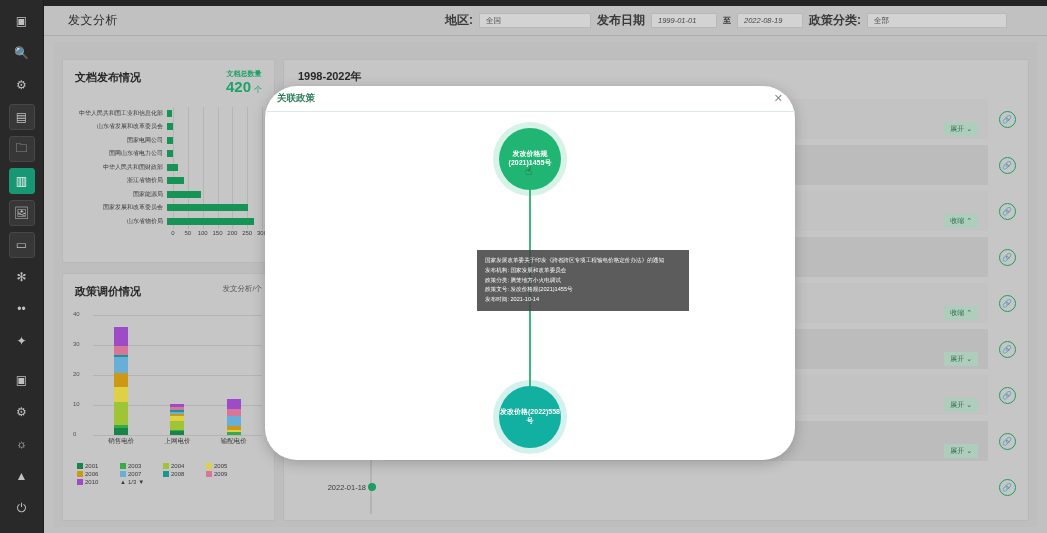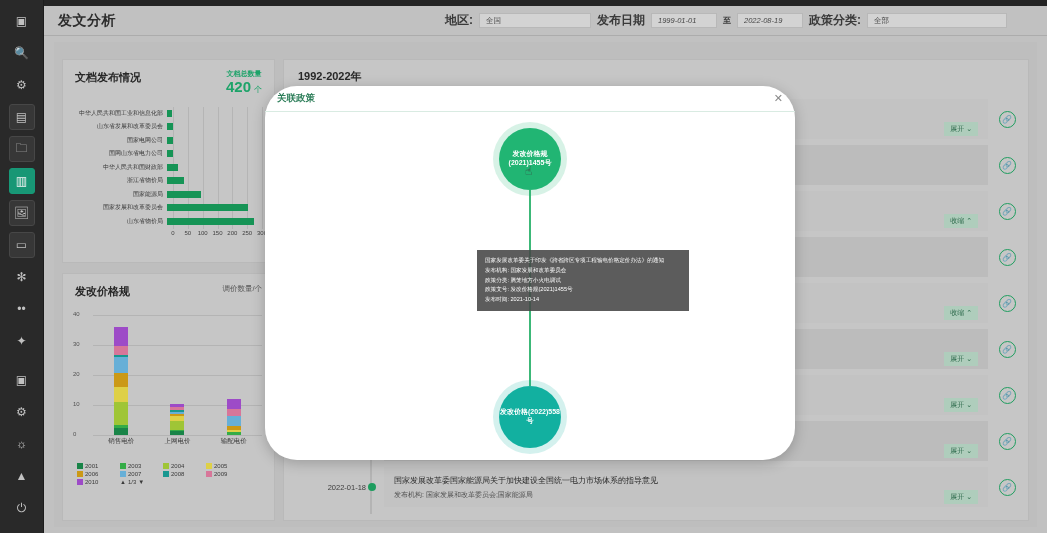--- a/index.html
+++ b/index.html
@@ -25,21 +25,21 @@
   .rail-icon.plain { background: transparent; border: none; }
   .rail-icon.active { background: #1a9e7a; border-color: #18a07d; color: #fff; }
   .rail-spacer { flex: 1; }
 
   
   .topbar {
     position: absolute; left: 44px; top: 6px; width: 1003px; height: 30px;
     background: #c9c9c9; border-bottom: 1px solid #b3b3b3;
     display: flex; align-items: center;
   }
-  .topbar-title { margin-left: 14px; font-size: 14px; color: #2e2e2e; font-weight: 700; letter-spacing: .5px; }
+  .topbar-title { margin-left: 24px; font-size: 12px; color: #2e2e2e; font-weight: 400; letter-spacing: .5px; }
   .filters { margin-left: auto; display: flex; align-items: center; gap: 6px; padding-right: 40px; }
   .filter-label { font-size: 12px; color: #3c3c3c; font-weight: 600; }
   .filter-box {
     background: #dcdcdc; border: 1px solid #c0c0c0; height: 15px;
     display: flex; align-items: center; padding: 0 6px;
     font-size: 7.5px; color: #4a4a4a;
   }
   .fb-region { width: 112px; }
   .fb-date { width: 66px; font-style: italic; }
   .fb-class { width: 140px; }
@@ -272,22 +272,22 @@
               <span style="left: 50%;">150</span>
               <span style="left: 66.6667%;">200</span>
               <span style="left: 83.3333%;">250</span>
               <span style="left: 100%;">300</span>
             </div>
         </div>
       </div>
 
       <div class="panel panel-b">
         <div class="panel-head">
-          <div class="panel-title">发改价格规</div>
-          <div class="panel-sublabel">调价数量/个</div>
+          <div class="panel-title">政策调价情况</div>
+          <div class="panel-sublabel">发文分析/个</div>
         </div>
         <div class="sbar-wrap">
           <div class="sbar-grid" id="sbar-grid">
               <div class="gl" style="top: 120px;"></div>
               <div class="gt" style="top: 120px;">0</div>
               <div class="gl" style="top: 90px;"></div>
               <div class="gt" style="top: 90px;">10</div>
               <div class="gl" style="top: 60px;"></div>
               <div class="gt" style="top: 60px;">20</div>
               <div class="gl" style="top: 30px;"></div>
@@ -375,21 +375,21 @@
               <div class="lg-pager">
                 <span>▲</span>
                 <span>1/3</span>
                 <span>▼</span>
               </div>
             </div>
         </div>
       </div>
 
       <div class="panel-right">
-        <div class="pr-title">1992-2022年</div>
+        <div class="pr-title">1998-2022年</div>
         <div class="tl-line"></div>
         <div class="tl-list" id="tl-list">
             <div class="tl-row">
               <div class="tl-date">2021-03-02</div>
               <div class="tl-dot"></div>
               <div class="tl-card">
                 <div class="tl-texts">
                   <div class="tl-heading">国家发展改革委关于印发《跨省跨区专项工程输电价格定价办法》的通知</div>
                   <div class="tl-sub">发布机构: 国家发展和改革委员会</div>
                 </div>
@@ -475,27 +475,20 @@
                   <div class="tl-heading">国家发展改革委关于电价政策有关事项的通知</div>
                   <div class="tl-sub">发布机构: 国家发展和改革委员会</div>
                 </div>
                 <button class="tl-toggle">展开 ⌄</button>
               </div>
               <div class="tl-link">🔗</div>
             </div>
             <div class="tl-row">
               <div class="tl-date">2022-01-18</div>
               <div class="tl-dot"></div>
-              <div class="tl-card">
-                <div class="tl-texts">
-                  <div class="tl-heading">国家发展改革委国家能源局关于加快建设全国统一电力市场体系的指导意见</div>
-                  <div class="tl-sub">发布机构: 国家发展和改革委员会;国家能源局</div>
-                </div>
-                <button class="tl-toggle">展开 ⌄</button>
-              </div>
               <div class="tl-link">🔗</div>
             </div>
           </div>
       </div>
 
     </div>
   </div>
 
   <div class="modal-mask"></div>
   <div class="modal">

